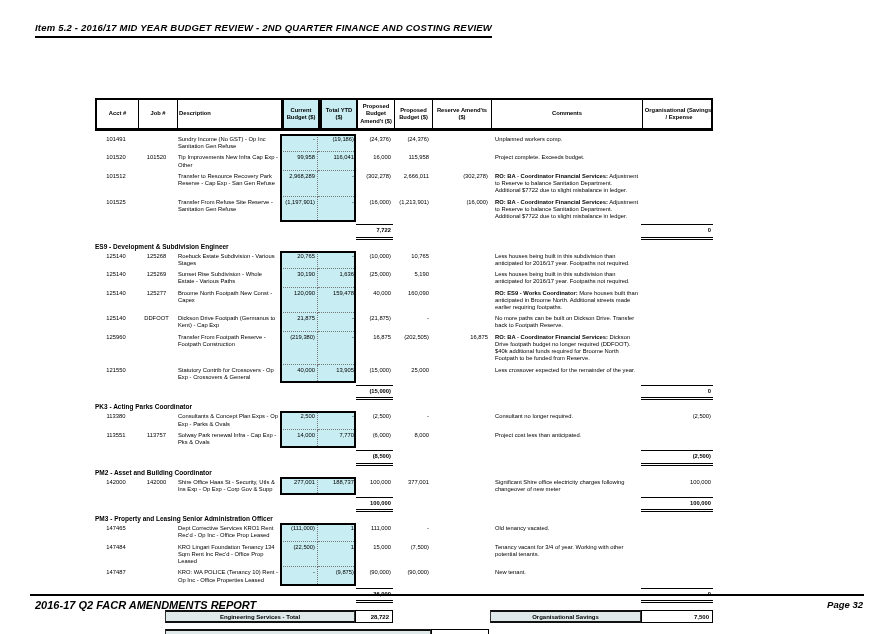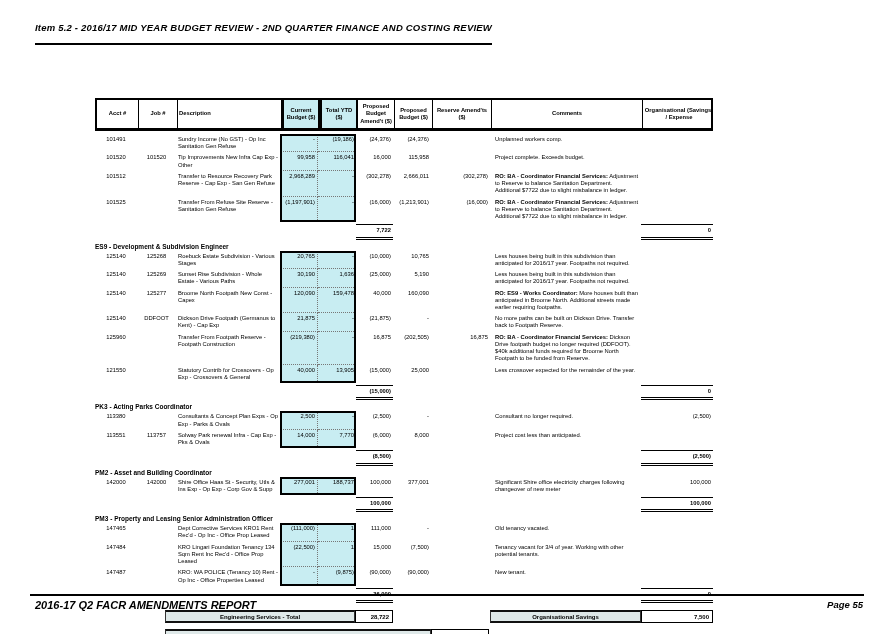--- a/index.html
+++ b/index.html
@@ -5,21 +5,21 @@
   html,body { margin:0; padding:0; background:#e9e9e9; }
   .page {
     position:relative; width:896px; height:634px; background:#ffffff;
     font-family:"Liberation Sans", sans-serif; color:#000; overflow:hidden;
     margin:0 auto;
   }
   
   .doc-title {
     position:absolute; left:35px; top:22px;
     font-size:9.5px; font-weight:bold; font-style:italic;
-    border-bottom:2px solid #000; padding-bottom:10px; letter-spacing:.2px;
+    border-bottom:2px solid #000; padding-bottom:3px; letter-spacing:.2px;
     white-space:nowrap;
   }
   
   .budget-table { position:absolute; left:95px; top:98px; width:618px; }
   .grid-row {
     display:grid;
     grid-template-columns:42px 39px 104px 38px 38px 37px 38px 59px 151px 72px;
     width:618px; box-sizing:border-box;
   }
   .thead {
@@ -353,15 +353,15 @@
       <div class="valbox" style="left:546px;width:72px;">7,500</div>
     </div>
     <div class="totals-row second">
       <div class="bar" style="left:70px;width:266px;">Reserve Impact - Engineering Services</div>
       <div class="valbox" style="left:336px;width:58px;">(301,403)</div>
     </div>
   </div>
 
   <div class="footer-rule"></div>
   <div class="footer-left">2016-17 Q2 FACR AMENDMENTS REPORT</div>
-  <div class="footer-right">Page 55</div>
+  <div class="footer-right">Page 32</div>
 
 </div>
 
 </body></html>

